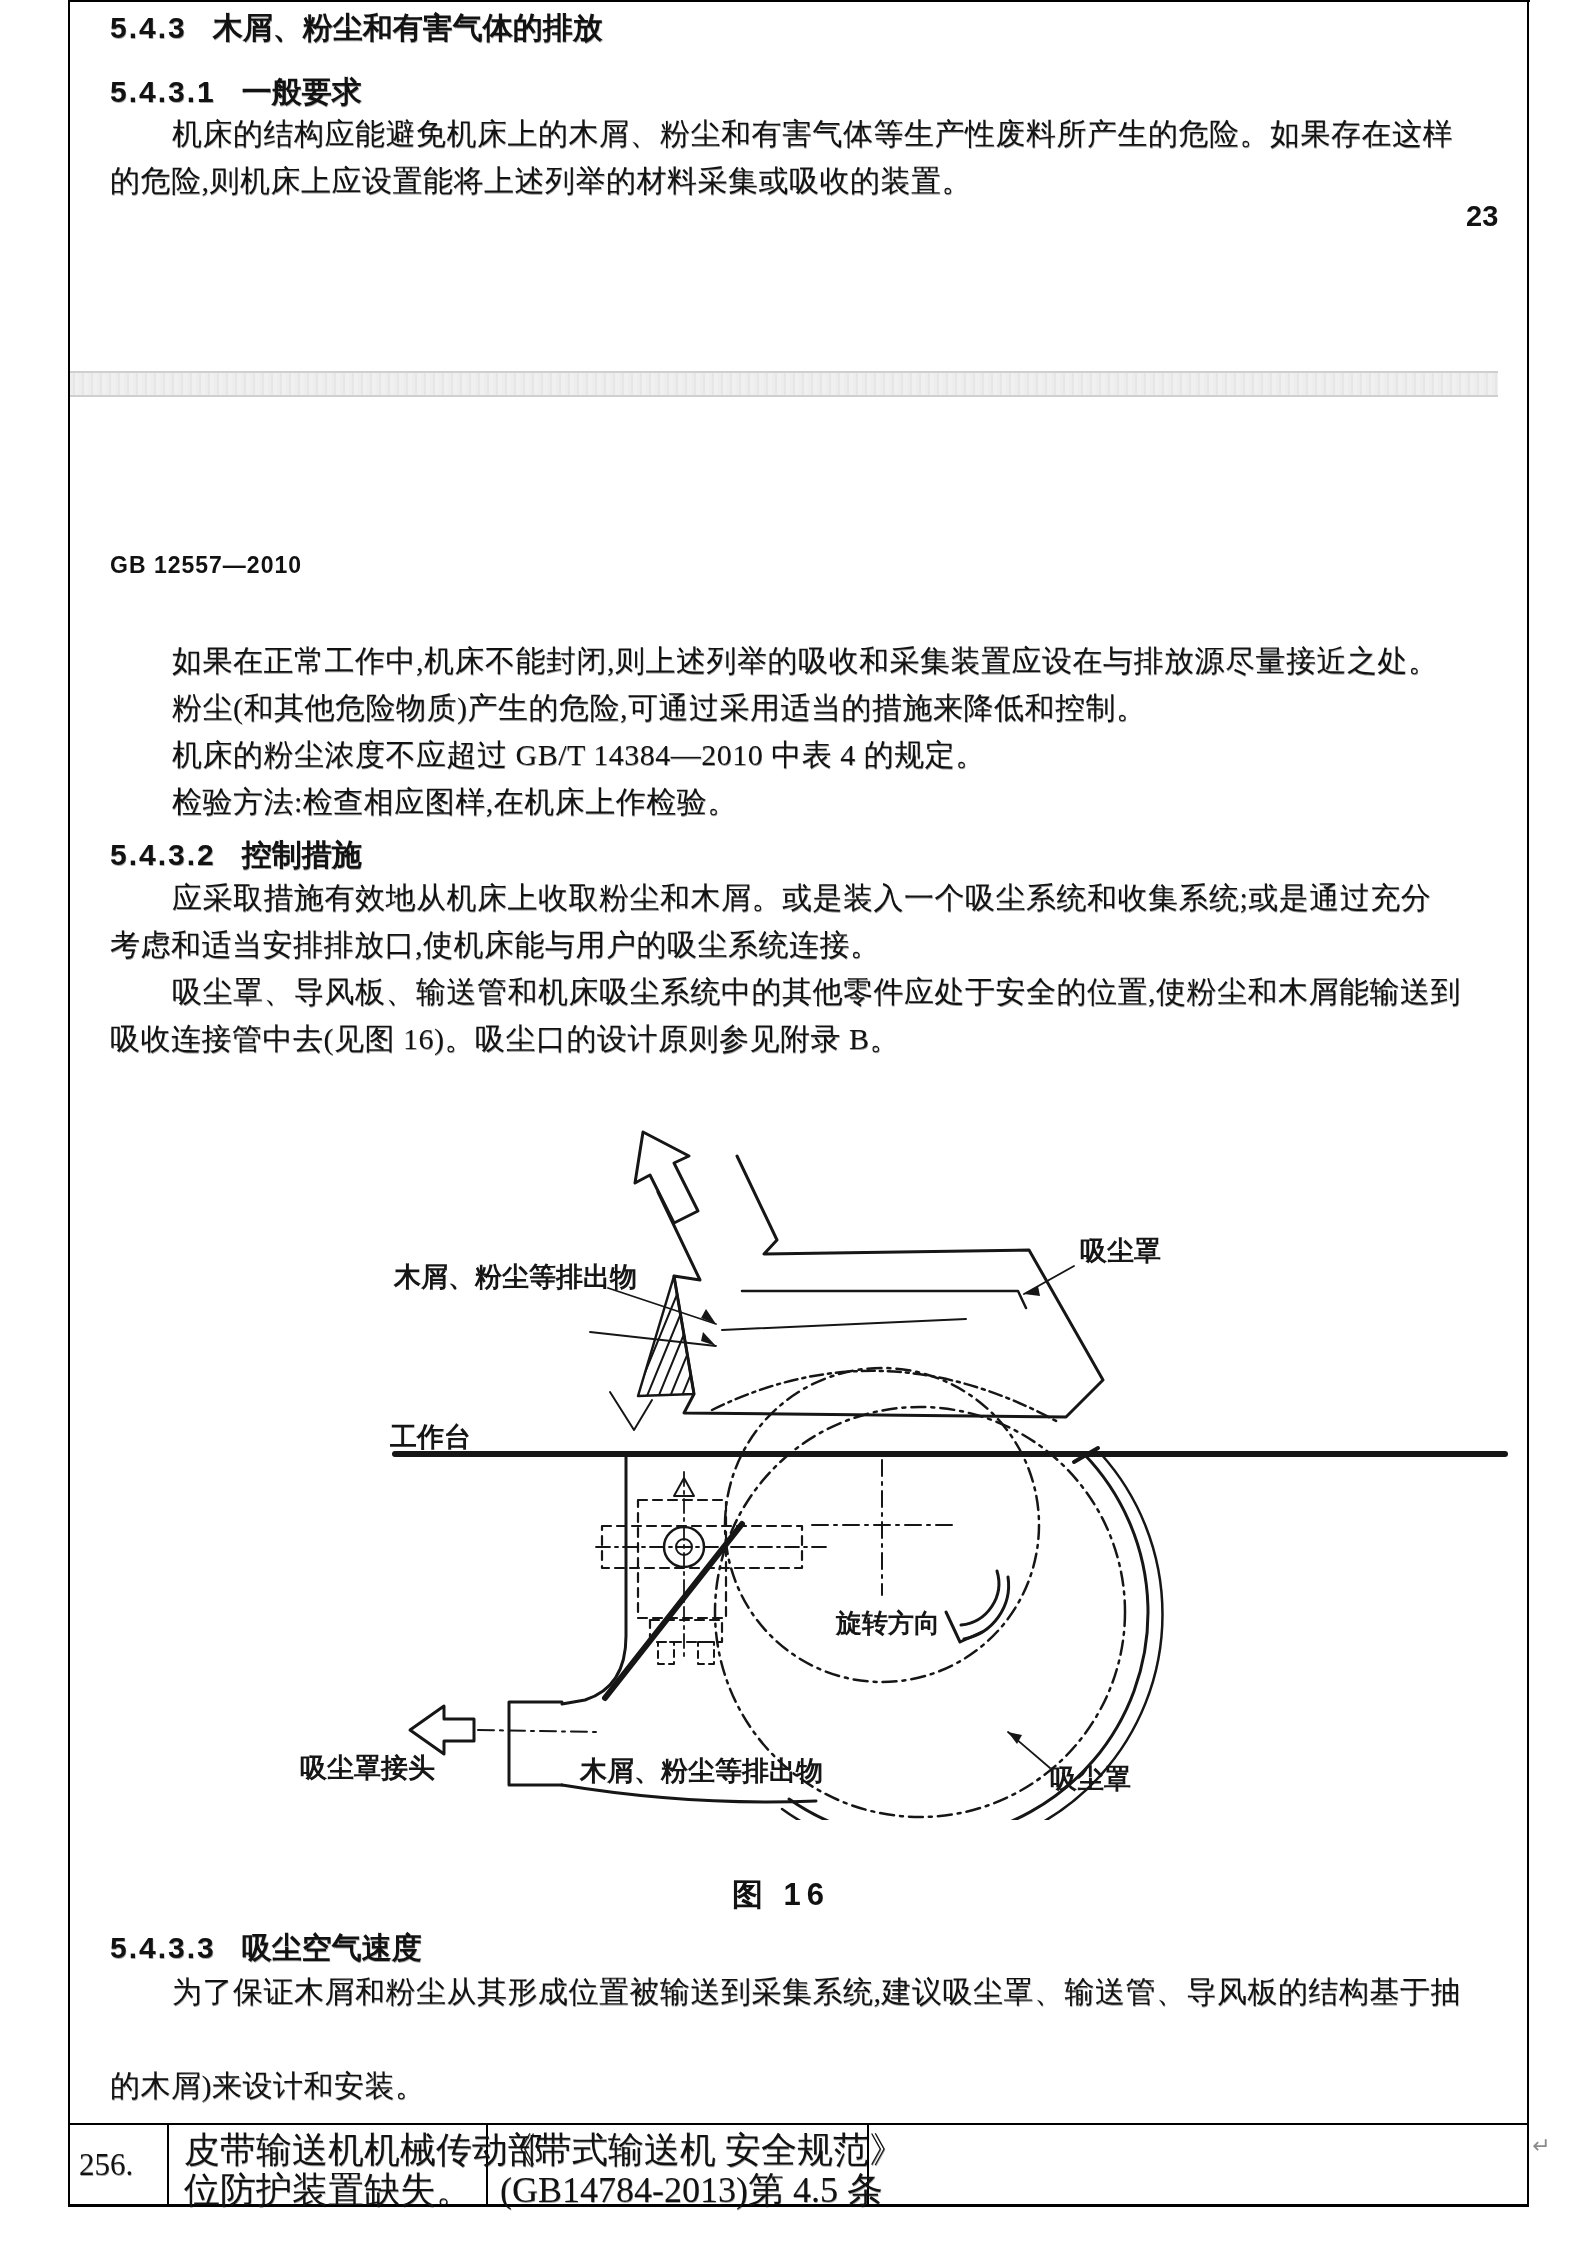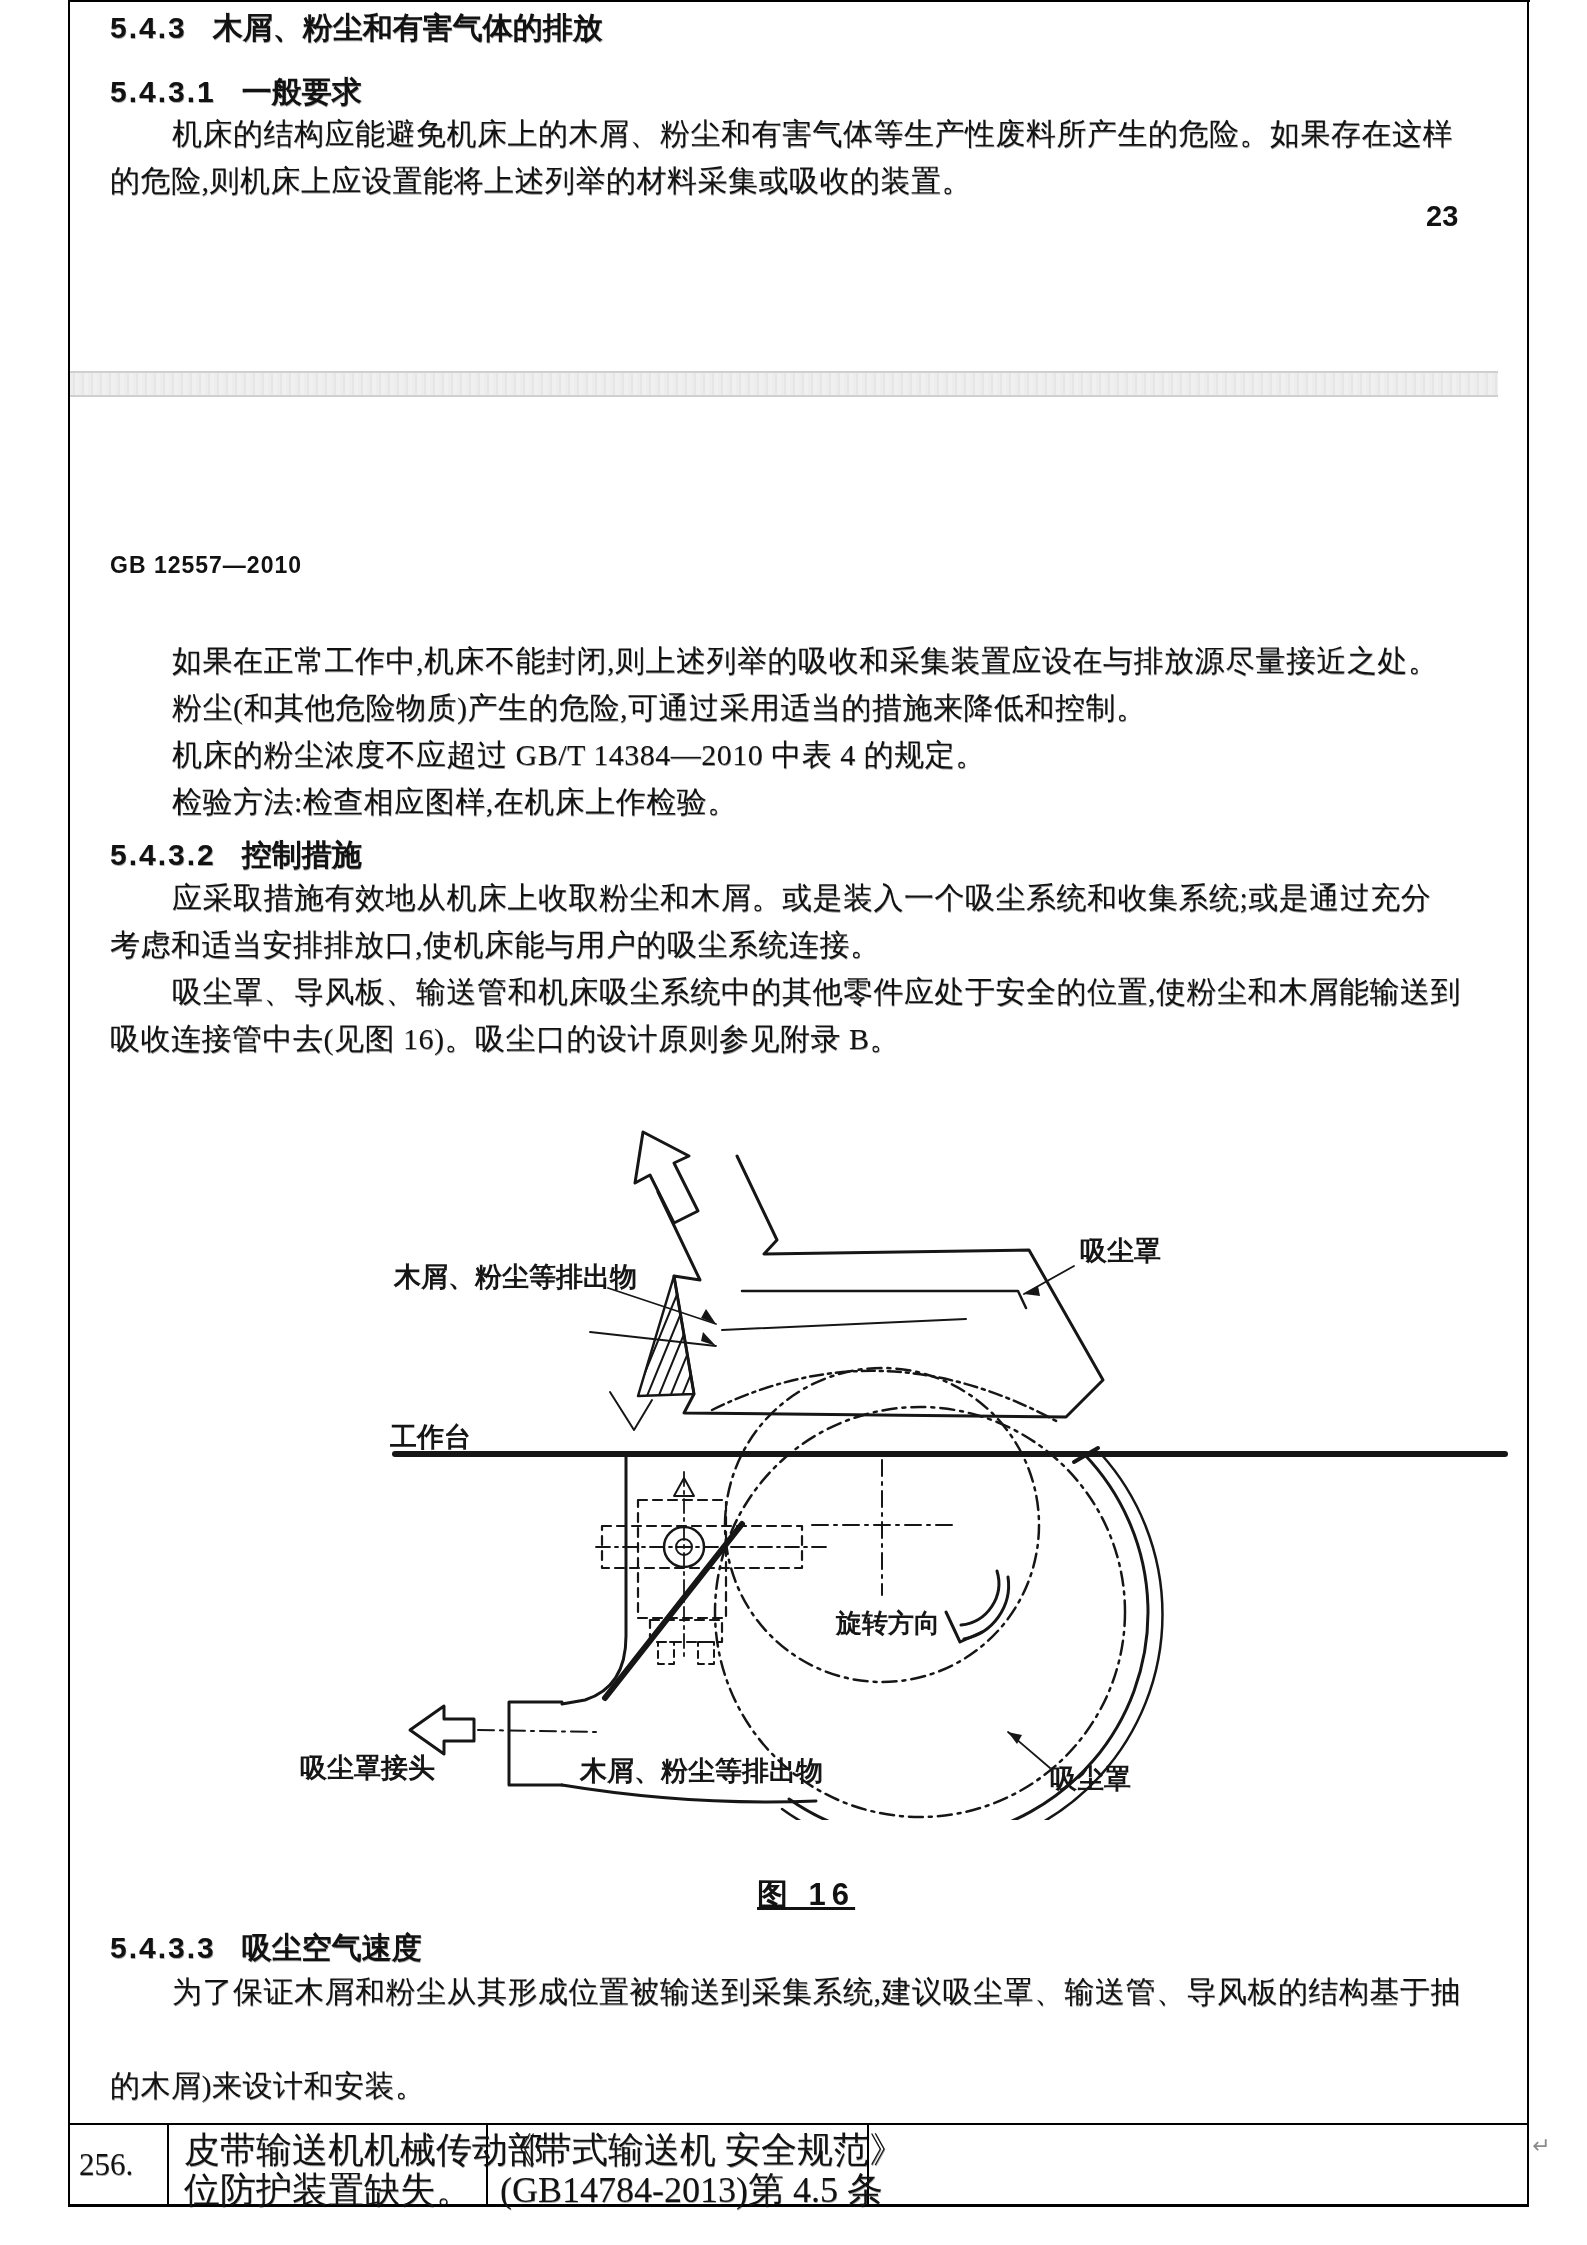--- a/index.html
+++ b/index.html
@@ -33,21 +33,21 @@
 
   <div class="abs h" style="left:110px;top:8px;">
     <span class="num">5.4.3</span><span>木屑、粉尘和有害气体的排放</span>
   </div>
   <div class="abs h" style="left:110px;top:72px;">
     <span class="num">5.4.3.1</span><span>一般要求</span>
   </div>
   <div class="abs b" style="left:110px;top:161px;">的危险,则机床上应设置能将上述列举的材料采集或吸收的装置。</div>
   <div class="abs b" style="left:172px;top:114px;">机床的结构应能避免机床上的木屑、粉尘和有害气体等生产性废料所产生的危险。如果存在这样</div>
 
-  <div class="abs pagenum" style="left:1426px;top:200px;">23</div>
+  <div class="abs pagenum" style="left:1466px;top:200px;">23</div>
 
   <div class="graybar"></div>
 
   <div class="abs gbnum" style="left:110px;top:552px;">GB 12557—2010</div>
 
   <div class="abs b" style="left:172px;top:641px;">如果在正常工作中,机床不能封闭,则上述列举的吸收和采集装置应设在与排放源尽量接近之处。</div>
   <div class="abs b" style="left:172px;top:688px;">粉尘(和其他危险物质)产生的危险,可通过采用适当的措施来降低和控制。</div>
   <div class="abs b" style="left:172px;top:735px;">机床的粉尘浓度不应超过 GB/T 14384—2010 中表 4 的规定。</div>
   <div class="abs b" style="left:172px;top:782px;">检验方法:检查相应图样,在机床上作检验。</div>
 
@@ -130,21 +130,21 @@
 
     <text x="134" y="206" font-size="27" fill="#161616" stroke="none">木屑、粉尘等排出物</text>
     <text x="820" y="180" font-size="27" fill="#161616" stroke="none">吸尘罩</text>
     <text x="130" y="366" font-size="27" fill="#161616" stroke="none">工作台</text>
     <text x="576" y="552" font-size="26" fill="#161616" stroke="none">旋转方向</text>
     <text x="40" y="697" font-size="27" fill="#161616" stroke="none">吸尘罩接头</text>
     <text x="320" y="700" font-size="27" fill="#161616" stroke="none">木屑、粉尘等排出物</text>
     <text x="790" y="708" font-size="27" fill="#161616" stroke="none">吸尘罩</text>
   </svg>
 
-  <div class="abs caption" style="left:757px;top:1874px;text-decoration:underline;">图 16</div>
+  <div class="abs caption" style="left:732px;top:1874px;">图 16</div>
 
   <div class="abs h" style="left:110px;top:1928px;">
     <span class="num">5.4.3.3</span><span>吸尘空气速度</span>
   </div>
   <div class="abs b" style="left:172px;top:1972px;">为了保证木屑和粉尘从其形成位置被输送到采集系统,建议吸尘罩、输送管、导风板的结构基于抽</div>
   <div class="abs b" style="left:110px;top:2066px;">的木屑)来设计和安装。</div>
 
   <div class="frame-line" style="left:68px;top:2123px;width:1461px;height:2px;"></div>
   <div class="frame-line" style="left:68px;top:2204px;width:1461px;height:3px;"></div>
   <div class="frame-line" style="left:167px;top:2123px;width:2px;height:83px;"></div>

